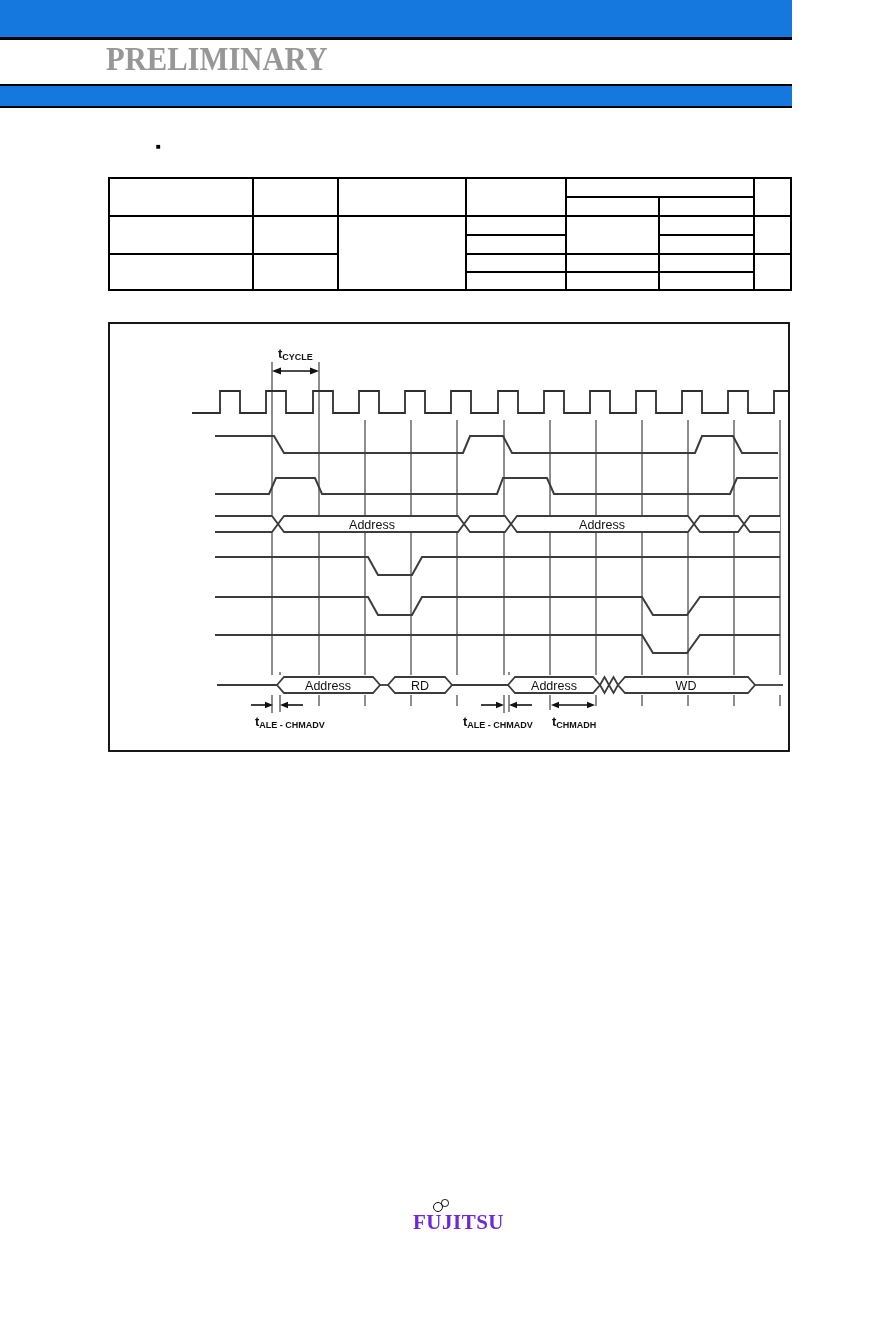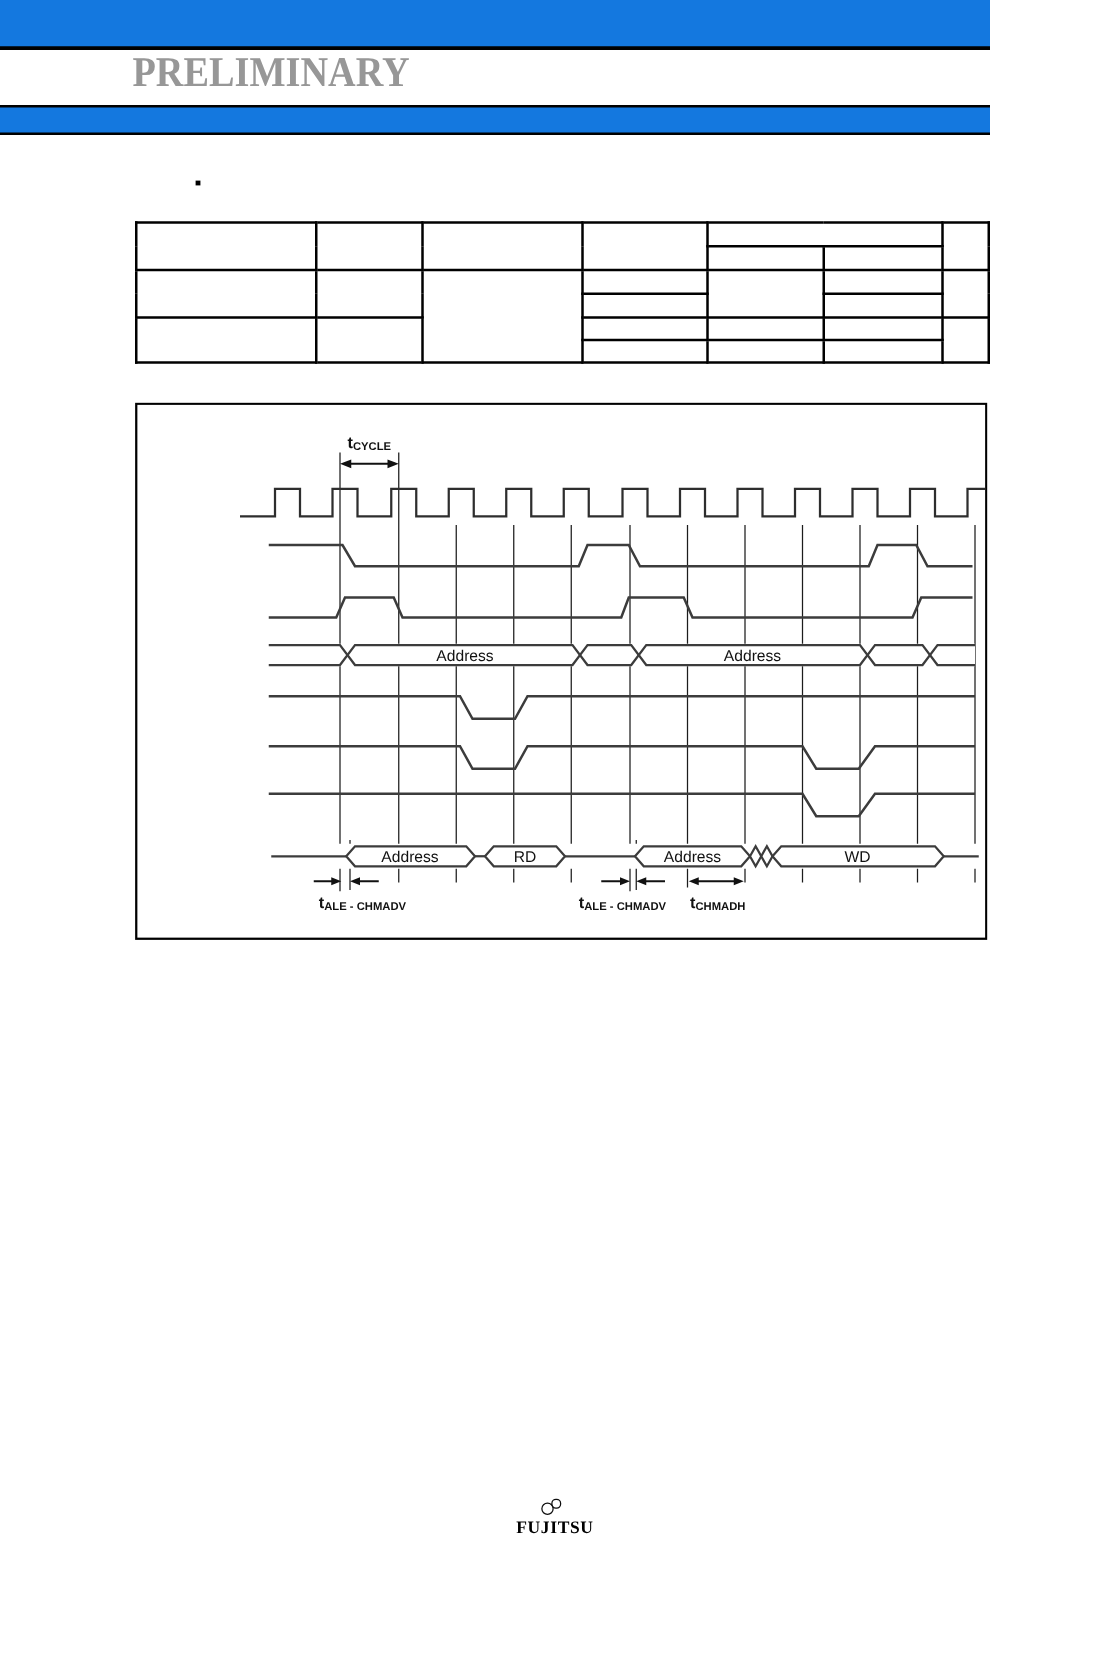--- a/index.html
+++ b/index.html
@@ -23,22 +23,22 @@
   table.spec td{border:2px solid #000;padding:0;}
 
   
   .diagram{position:absolute;left:108px;top:322px;width:682px;height:430px;}
   svg text{font-family:"Liberation Sans",sans-serif;}
   .buslabel{font-size:12.5px;fill:#111;}
   .tlab{font-weight:bold;fill:#111;}
 
   
   .logo{position:absolute;left:413px;top:1212px;width:90px;text-align:left;}
-  .logo .word{font-family:"Liberation Serif",serif;font-weight:bold;font-size:14px;
-      letter-spacing:0.5px;color:#000000;line-height:21px;margin-top:30px;}
+  .logo .word{font-family:"Liberation Serif",serif;font-weight:bold;font-size:21px;
+      letter-spacing:0.5px;color:#6d28d9;line-height:21px;margin-top:30px;}
   .logo .rings{position:absolute;left:20px;top:-13px;width:26px;height:14px;}
   .logo .ring{position:absolute;border:1.6px solid #0d0d0d;border-radius:50%;}
   .logo .ring.big{left:0;top:3px;width:8px;height:8px;}
   .logo .ring.small{left:8px;top:0;width:5.5px;height:5.5px;}
 </style>
 </head>
 <body>
 
 <div class="page">
 

